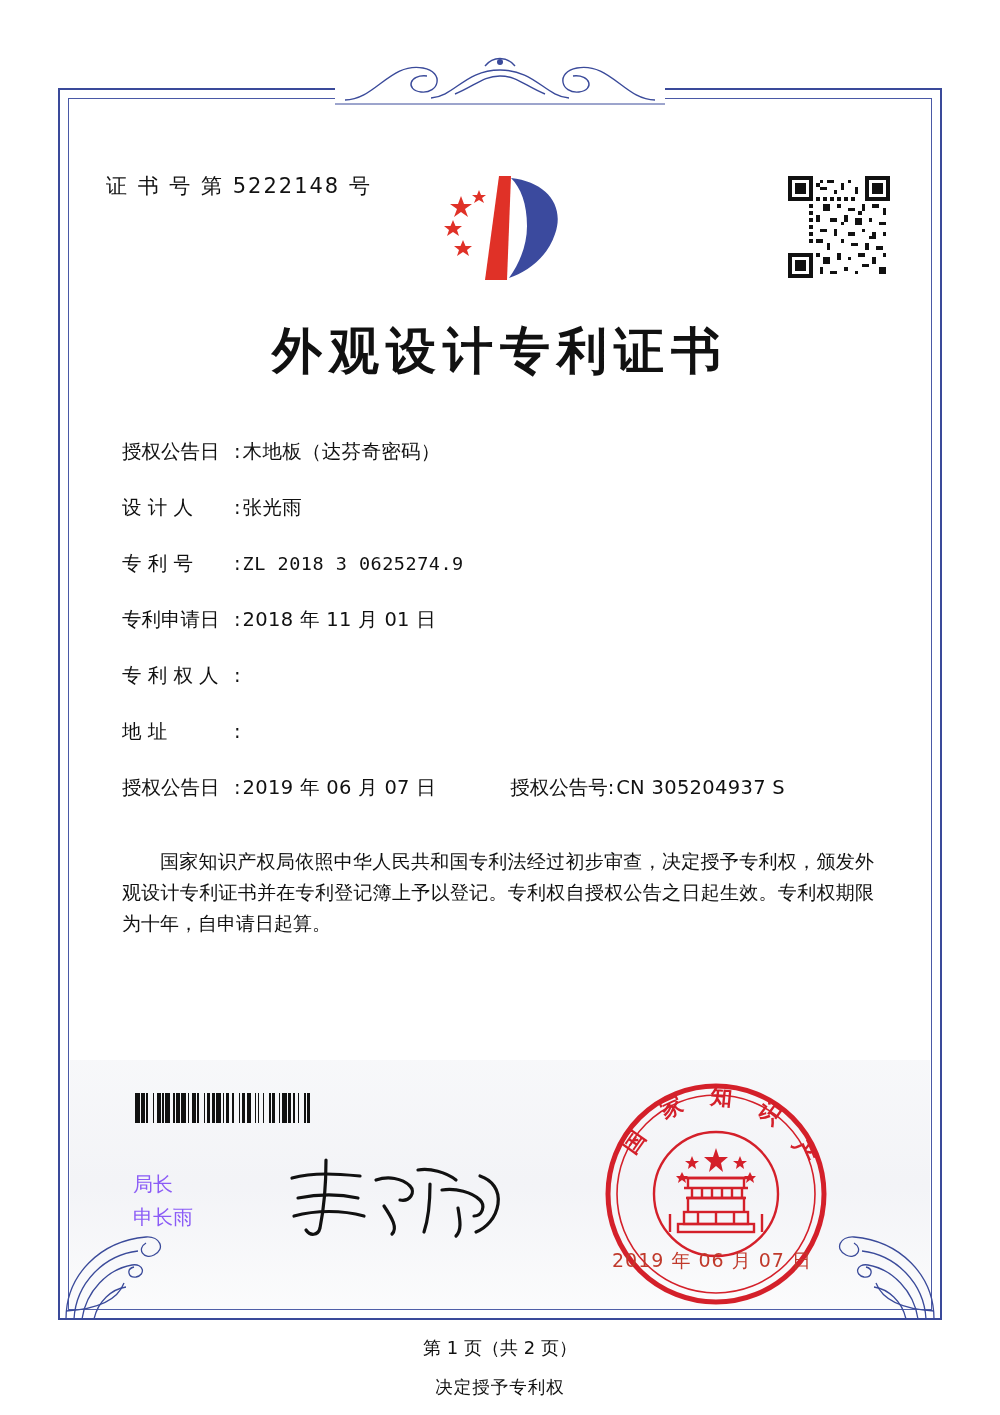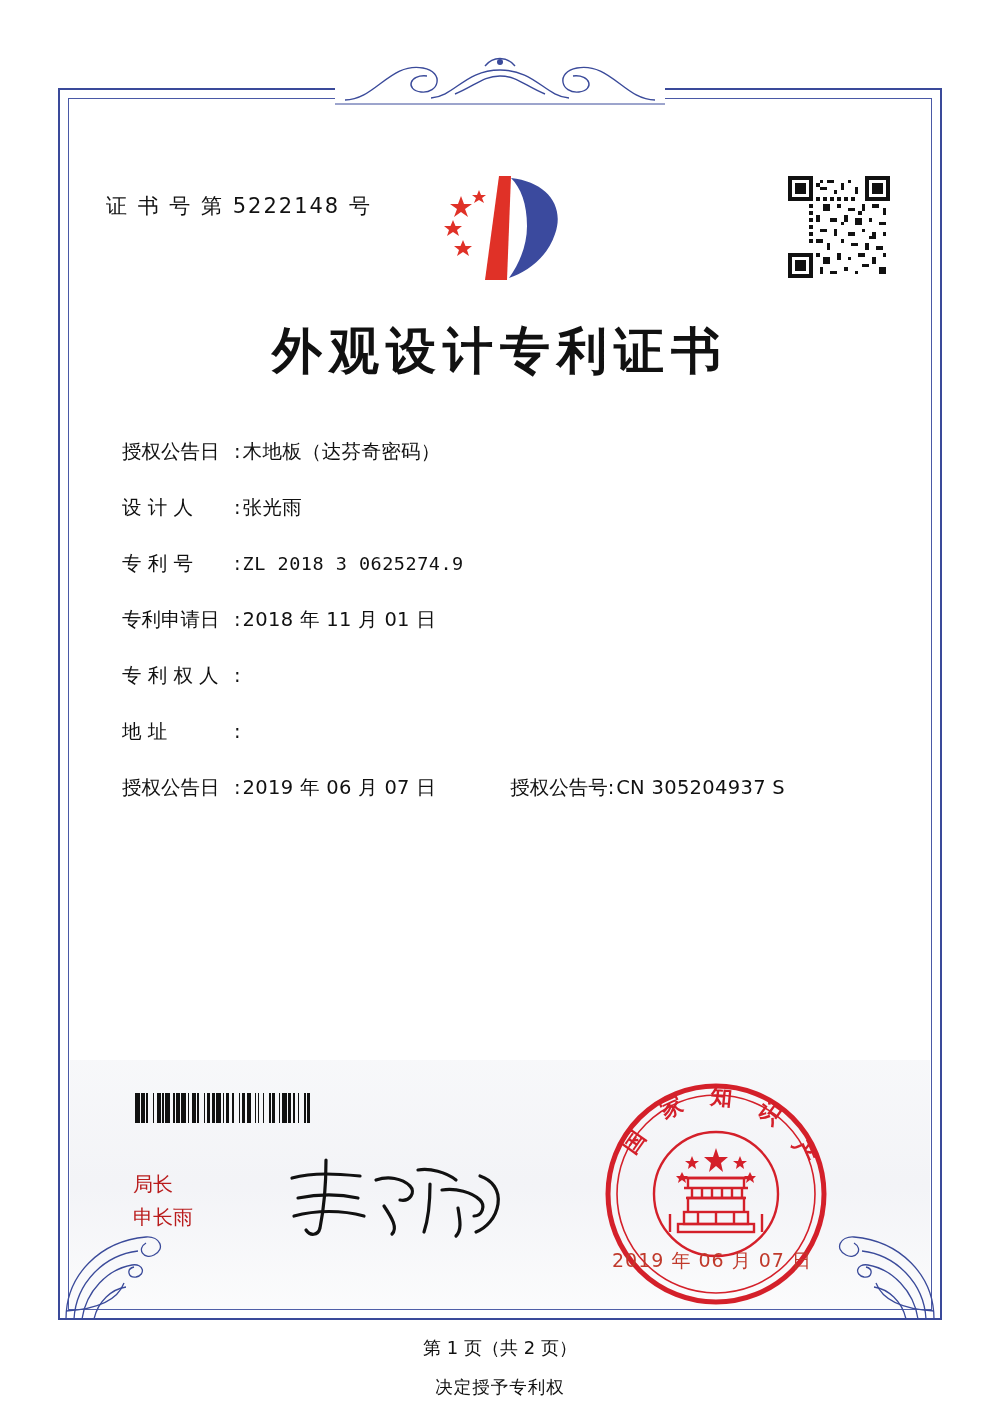--- a/index.html
+++ b/index.html
@@ -62,21 +62,20 @@
   
   .cert-no {
     position: absolute;
     left: 106px;
     top: 172px;
     font-size: 21px;
     letter-spacing: 2px;
     font-family: "DejaVu Sans", "Liberation Sans", sans-serif;
     color: #111;
     white-space: nowrap;
-    margin-top: 20px;
   }
 
   .logo {
     position: absolute;
     left: 50%;
     transform: translateX(-50%);
     top: 168px;
     width: 170px;
     height: 120px;
   }
@@ -177,21 +176,21 @@
   }
 
   
   .sig-label {
     position: absolute;
     left: 133px;
     top: 1168px;
     font-size: 20px;
     line-height: 33px;
     font-family: "DejaVu Sans", "Liberation Sans", sans-serif;
-    color: #b91c1c;
+    color: #8b5cf6;
   }
   .sig-script {
     position: absolute;
     left: 280px;
     top: 1150px;
     width: 230px;
     height: 95px;
   }
 
   
@@ -440,20 +439,21 @@
     <span class="field-colon">:</span>
     <span class="field-value">2019 年 06 月 07 日</span>
     <span class="second-label">授权公告号</span>
     <span class="field-colon">:</span>
     <span class="field-value">CN 305204937 S</span>
   </div>
 
 </div>
 
 <div class="paras">
+  <p>国家知识产权局依照中华人民共和国专利法经过初步审查，决定授予专利权，颁发外观设计专利证书并在专利登记簿上予以登记。专利权自授权公告之日起生效。专利权期限为十年，自申请日起算。</p>
 </div>
 
 <div class="barcode">
     <i style="width: 4.8px;"></i>
     <i style="width: 1.6px; background: transparent;"></i>
     <i style="width: 3.2px;"></i>
     <i style="width: 1.6px; background: transparent;"></i>
     <i style="width: 1.6px;"></i>
     <i style="width: 4.8px; background: transparent;"></i>
     <i style="width: 1.6px;"></i>

